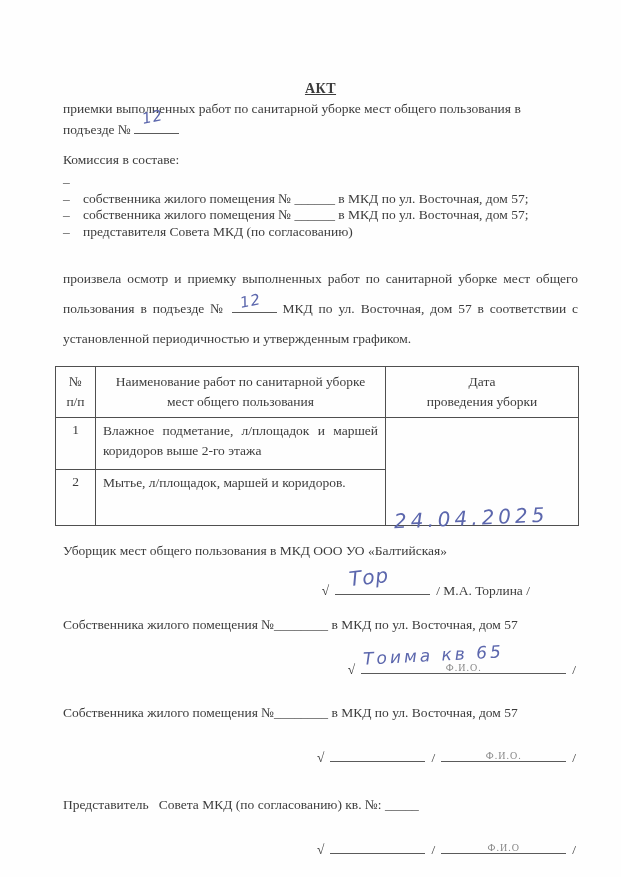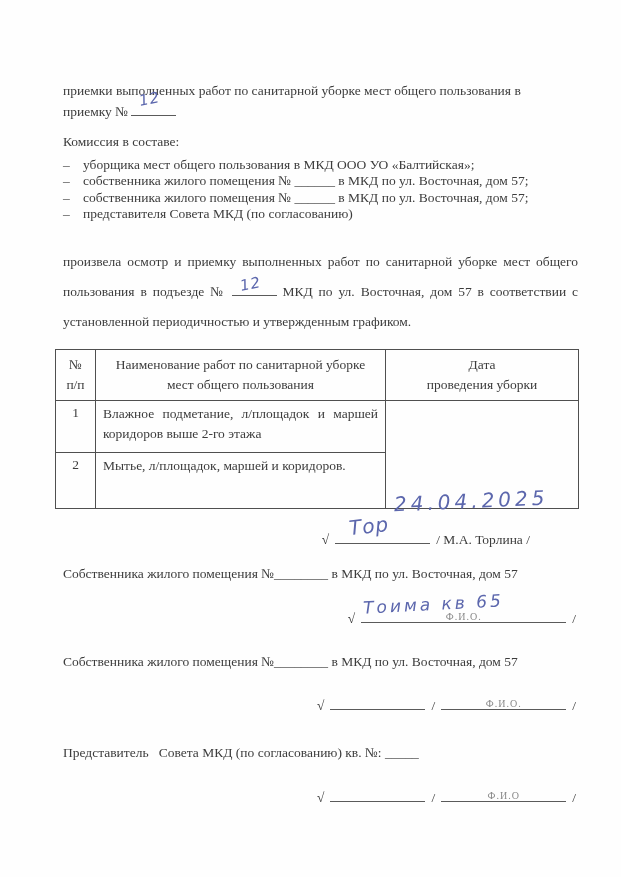--- a/index.html
+++ b/index.html
@@ -65,37 +65,39 @@
   }
   .fio-wrap{position:relative;}
   .mt26{margin-top:26px;} .mt30{margin-top:30px;}
 </style>
 </head>
 <body>
 
 <div class="page">
   <div class="content">
 
+    <div class="title">
+      <span>АКТ</span>
+    </div>
 
     <div class="subtitle">
       <div>приемки выполненных работ по санитарной уборке мест общего пользования в</div>
       <div>
-        <span>приемку №</span>
+        <span>подъезде №</span>
         <span class="blank w45">
           <span class="hand hand-12">12</span>
         </span>
       </div>
     </div>
 
     <div class="intro">Комиссия в составе:</div>
 
     <div class="mlist">
       <div class="li">
         <span class="dash">–</span>
-        <span>уборщика мест общего пользования в МКД ООО УО «Балтийская»;</span>
       </div>
       <div class="li">
         <span class="dash">–</span>
         <span>собственника жилого помещения № ______ в МКД по ул. Восточная, дом 57;</span>
       </div>
       <div class="li">
         <span class="dash">–</span>
         <span>собственника жилого помещения № ______ в МКД по ул. Восточная, дом 57;</span>
       </div>
       <div class="li">
@@ -135,20 +137,21 @@
         </td>
       </tr>
       <tr class="r2">
         <td class="c-num">2</td>
         <td class="c-work">Мытье, л/площадок, маршей и коридоров.</td>
       </tr>
     </tbody>
       </table>
 
 
+    <div class="sig-label">Уборщик мест общего пользования в МКД ООО УО «Балтийская»</div>
     <div class="sigline pr48">
       <span>√</span><span class="gap"></span><span class="blank w95"><span class="hand hand-sig1">Тор</span></span><span class="gap"></span><span>/ М.А. Торлина /</span>
     </div>
 
     <div class="sig-label">Собственника жилого помещения №________ в МКД по ул. Восточная, дом 57</div>
     <div class="sigline pr40 mt26">
       <span>√</span><span class="gap"></span><span class="blank w205 fio-wrap"><span class="hand hand-sig2">Тоима кв 65</span><span class="fio">Ф.И.О.</span></span><span class="gap"></span><span>/</span>
     </div>
 
     <div class="sig-label mt26">Собственника жилого помещения №________ в МКД по ул. Восточная, дом 57</div>

